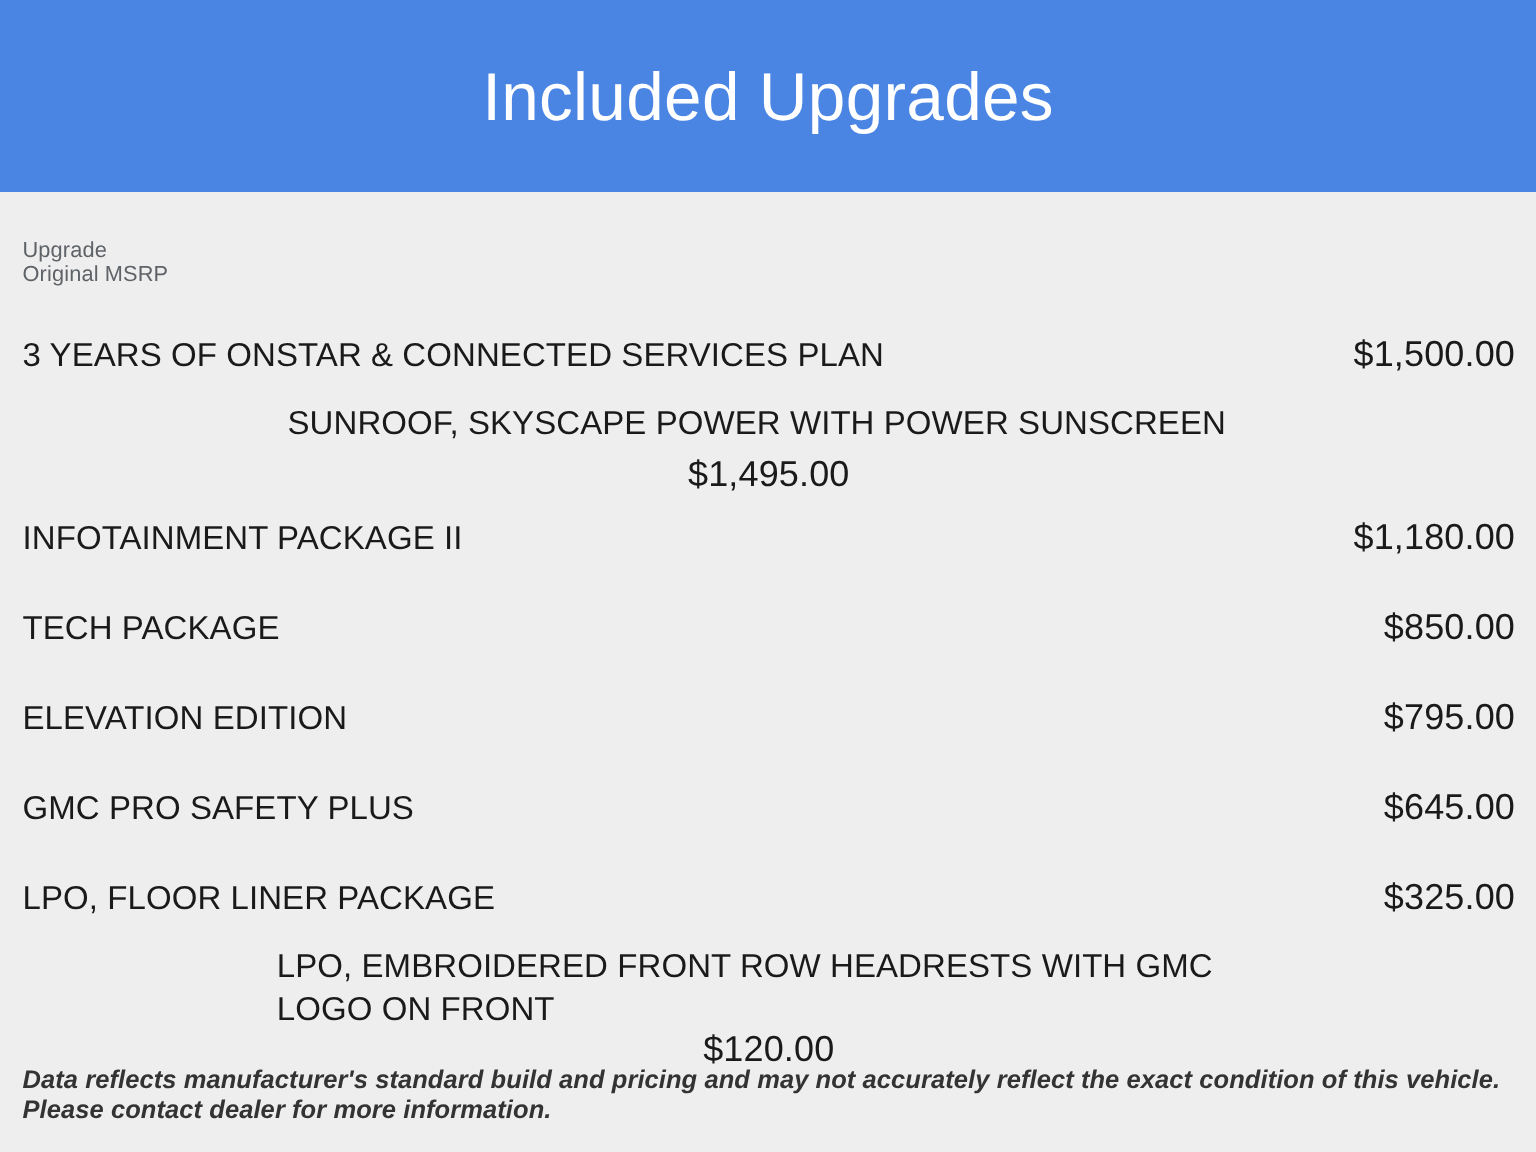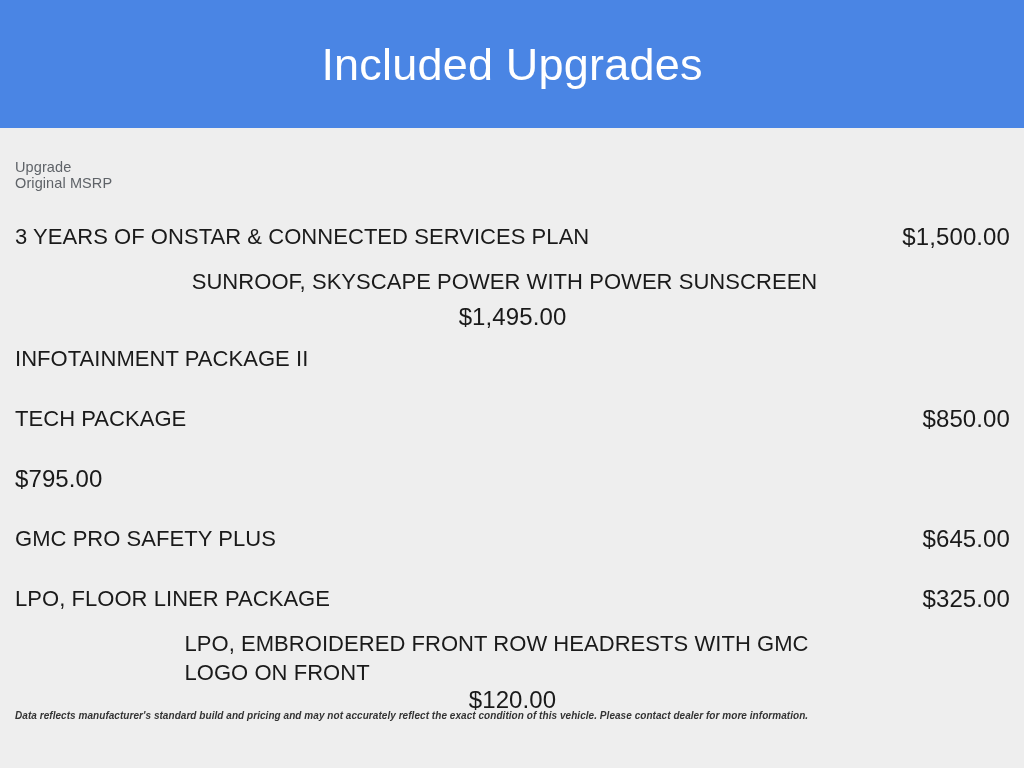--- a/index.html
+++ b/index.html
@@ -112,21 +112,21 @@
     text-align: right;
     flex: 0 0 auto;
   }
 
   
   .disclaimer {
     position: absolute;
     left: 15px;
     top: 710px;
     width: 990px;
-    font-size: 10px;
+    font-size: 17px;
     font-style: italic;
     font-weight: 700;
     color: #333333;
     letter-spacing: 0.05px;
     line-height: 1.2;
   }
 </style>
 </head>
 <body>
 
@@ -150,28 +150,30 @@
         <div class="row-price">$1,500.00</div>
       </div>
 
       <div class="row two-line">
         <div class="row-label">SUNROOF, SKYSCAPE POWER WITH POWER SUNSCREEN</div>
         <div class="row-price">$1,495.00</div>
       </div>
 
       <div class="row">
         <div class="row-label">INFOTAINMENT PACKAGE II</div>
+        <div class="row-price">$1,180.00</div>
       </div>
 
       <div class="row">
         <div class="row-label">TECH PACKAGE</div>
         <div class="row-price">$850.00</div>
       </div>
 
       <div class="row">
+        <div class="row-label">ELEVATION EDITION</div>
         <div class="row-price">$795.00</div>
       </div>
 
       <div class="row">
         <div class="row-label">GMC PRO SAFETY PLUS</div>
         <div class="row-price">$645.00</div>
       </div>
 
       <div class="row">
         <div class="row-label">LPO, FLOOR LINER PACKAGE</div>

